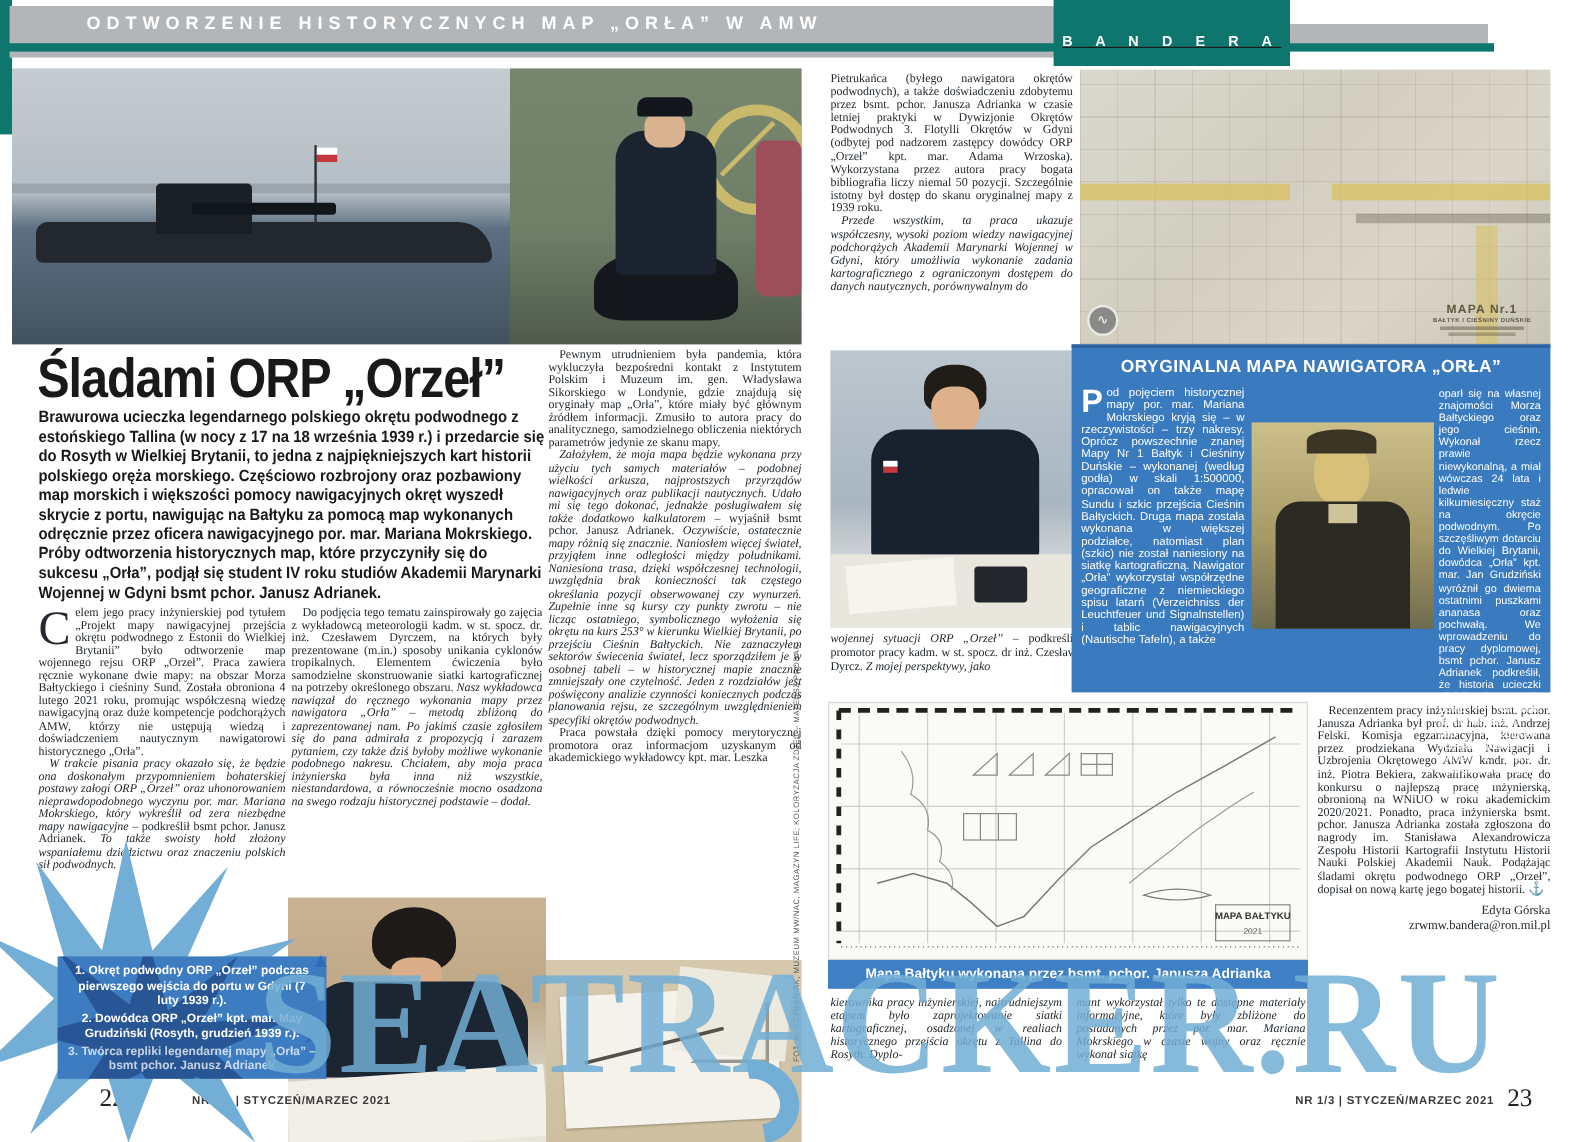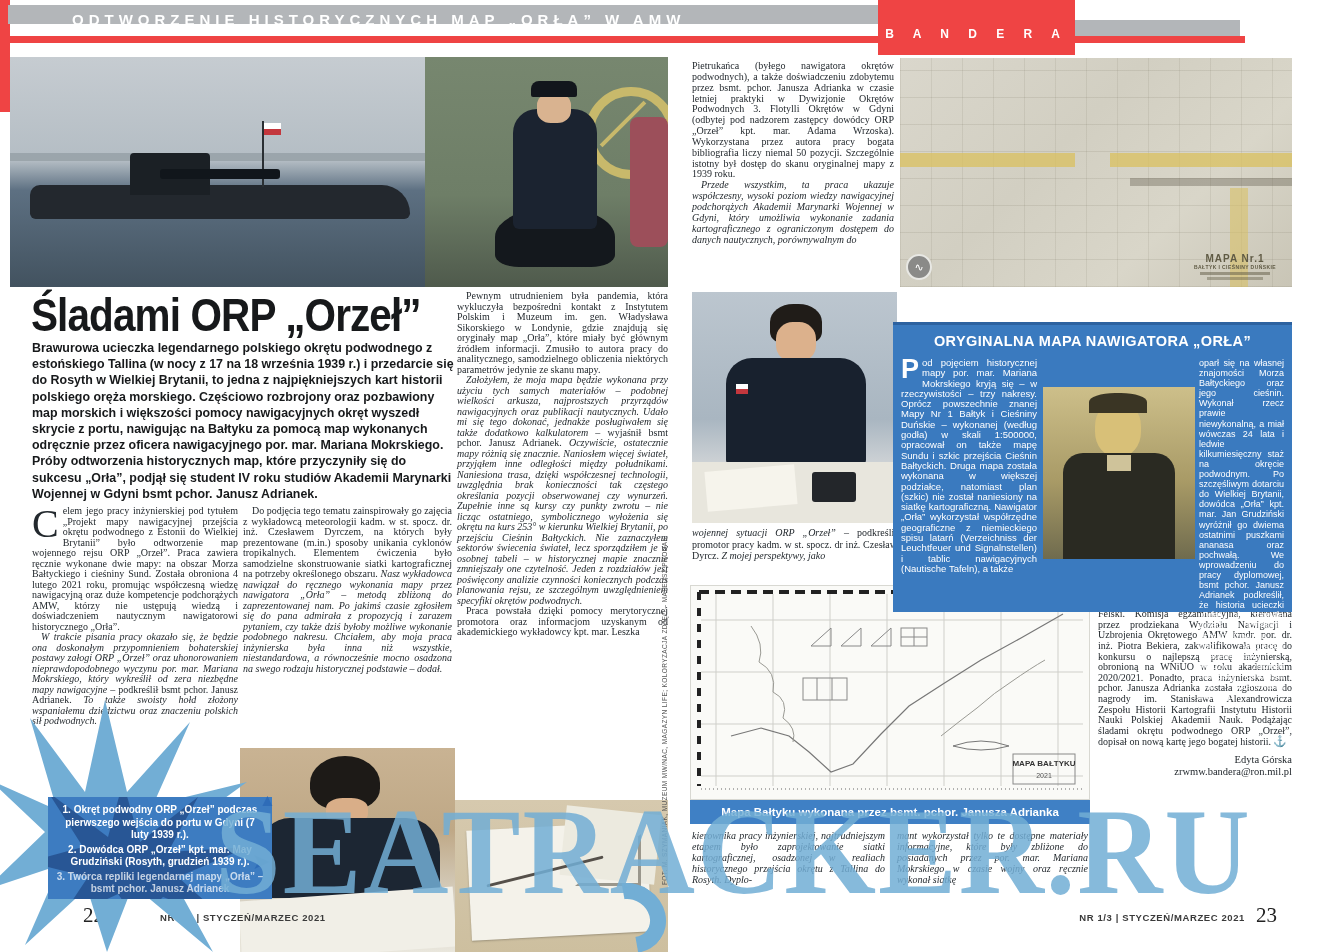--- a/index.html
+++ b/index.html
@@ -7,21 +7,21 @@
           font-family:"Liberation Sans",sans-serif;color:#1c1c1c;}
   .abs{position:absolute;}
   .it{font-style:italic;}
   .body-col{font-family:"Liberation Serif",serif;font-size:10px;line-height:10.5px;color:#23292e;text-align:justify;}
   .body-col p{margin:0 0 0 0;}
   .body-col p.ind{text-indent:9px;}
   .dropcap{float:left;font-family:"Liberation Serif",serif;font-size:40px;line-height:31px;padding:2px 4px 0 0;font-weight:400;}
   
   .banner-gray{background:#b3b6b9;}
   .banner-title{color:#fff;font-weight:bold;font-size:15px;letter-spacing:5px;line-height:30px;white-space:nowrap;}
-  .blue{background:#ef4444;}
+  .blue{background:#0f766e;text-decoration:underline;}
   .bandera{color:#fff;font-weight:bold;font-size:12px;letter-spacing:8px;}
   
   .headline{font-size:46px;font-weight:bold;letter-spacing:-1px;transform:scaleX(.88);transform-origin:left top;white-space:nowrap;color:#17191b;}
   .lead{font-size:13.5px;font-weight:bold;line-height:16.2px;color:#17191b;transform:scaleX(.92);transform-origin:left top;text-align:left;}
   
   .cap-box{background:#3d7cc1;color:#fff;font-size:10px;font-weight:bold;line-height:12.5px;text-align:center;overflow:hidden;z-index:6;margin-left:16px;}
   .cap-box .c3{color:rgba(255,255,255,.72);}
   .cap-box p{margin:0 0 2px 0;position:relative;z-index:2;}
   
   .info-box{background:#3a7abf;border-top:3px solid #2d62a0;color:#fff;z-index:3;}
@@ -48,21 +48,21 @@
   .maptitle .l2{font-size:5px;font-weight:bold;letter-spacing:.4px;}
   .smudge{position:absolute;background:rgba(90,84,70,.35);}
   .authline{text-align:right;font-family:"Liberation Serif",serif;font-size:10.5px;line-height:12px;color:#23292e;}
 </style>
 </head>
 <body>
 
 <div id="spread">
 
   <div class="abs blue" style="left:0;top:0;width:10px;height:112px;"></div>
-  <div class="abs banner-gray" style="left:8px;top:5px;width:872px;height:19px;padding-left:64px;box-sizing:border-box;">
+  <div class="abs banner-gray" style="left:8px;top:5px;width:872px;height:43px;padding-left:64px;box-sizing:border-box;">
     <span class="banner-title">ODTWORZENIE HISTORYCZNYCH MAP „ORŁA” W AMW</span>
   </div>
   <div class="abs blue" style="left:0;top:36px;width:893px;height:7px;"></div>
   <div class="abs blue" style="left:878px;top:0;width:197px;height:55px;display:flex;align-items:flex-end;justify-content:center;padding-bottom:14px;box-sizing:border-box;">
     <span class="bandera">B A N D E R A</span>
   </div>
   <div class="abs banner-gray" style="left:1075px;top:20px;width:165px;height:16px;"></div>
   <div class="abs blue" style="left:1075px;top:36px;width:170px;height:7px;"></div>
 
   <div class="abs photo" style="left:10px;top:57px;width:415px;height:230px;background:linear-gradient(#c6ccd1 0%,#b4bdc4 45%,#5d7082 58%,#42525f 100%);">
@@ -156,21 +156,21 @@
     <div class="smudge" style="left:230px;top:120px;width:162px;height:8px;"></div>
     <div class="maptitle" style="left:285px;top:195px;width:100px;">
       <div class="l1">MAPA Nr.1</div>
       <div class="l2">BAŁTYK I CIEŚNINY DUŃSKIE</div>
       <div style="margin:2px auto 0;width:70px;height:3px;background:rgba(95,90,68,.5);"></div>
       <div style="margin:2px auto 0;width:56px;height:3px;background:rgba(95,90,68,.4);"></div>
     </div>
     <div class="abs" style="left:6px;top:196px;width:22px;height:22px;background:#8a8a88;border:2px solid #e8e8e4;border-radius:50%;color:#fff;font-size:11px;text-align:center;line-height:22px;">∿</div>
   </div>
 
-  <div class="abs info-box" style="left:893px;top:287px;width:399px;height:290px;box-sizing:border-box;padding:0 8px;margin-top:35px;">
+  <div class="abs info-box" style="left:893px;top:287px;width:399px;height:290px;box-sizing:border-box;padding:0 8px;">
     <div class="info-title">ORYGINALNA MAPA NAWIGATORA „ORŁA”</div>
     <div class="abs info-col" style="left:8px;top:33px;width:136px;height:250px;">
       <span class="info-drop">P</span><span>od pojęciem historycznej mapy por. mar. Mariana Mokrskiego kryją się – w rzeczywistości – trzy nakresy. Oprócz powszechnie znanej Mapy Nr 1 Bałtyk i Cieśniny Duńskie – wykonanej (według godła) w skali 1:500000, opracował on także mapę Sundu i szkic przejścia Cieśnin Bałtyckich. Druga mapa została wykonana w większej podziałce, natomiast plan (szkic) nie został naniesiony na siatkę kartograficzną. Nawigator „Orła” wykorzystał współrzędne geograficzne z niemieckiego spisu latarń (Verzeichniss der Leuchtfeuer und Signalnstellen) i tablic nawigacyjnych (Nautische Tafeln), a także</span>
     </div>
     <div class="abs photo" style="left:150px;top:62px;width:152px;height:172px;background:linear-gradient(#cdbf8a 0%,#a89a66 55%,#6f6b4e 100%);">
       <div class="abs" style="left:52px;top:14px;width:46px;height:56px;background:#d8c078;border-radius:45%;"></div>
       <div class="abs" style="left:46px;top:6px;width:58px;height:20px;background:#3a3524;border-radius:45% 45% 0 0;"></div>
       <div class="abs" style="left:20px;top:66px;width:112px;height:106px;background:#2a2a22;border-radius:20px 20px 0 0;"></div>
       <div class="abs" style="left:64px;top:68px;width:24px;height:16px;background:#cfc39a;"></div>
     </div>

